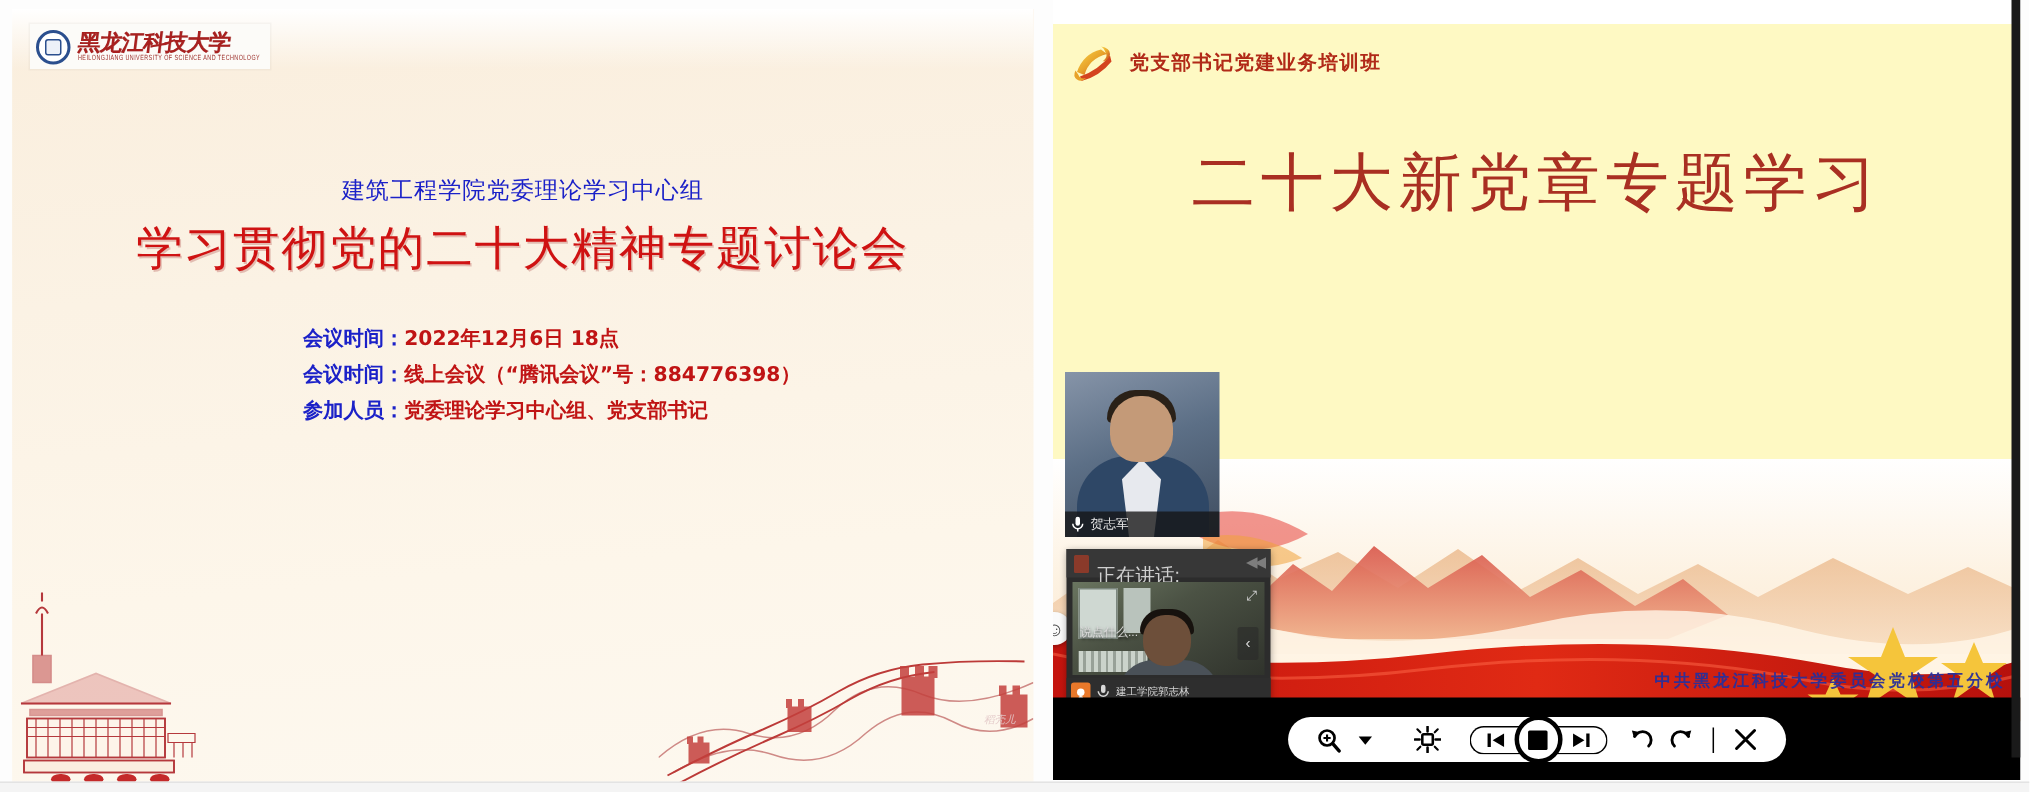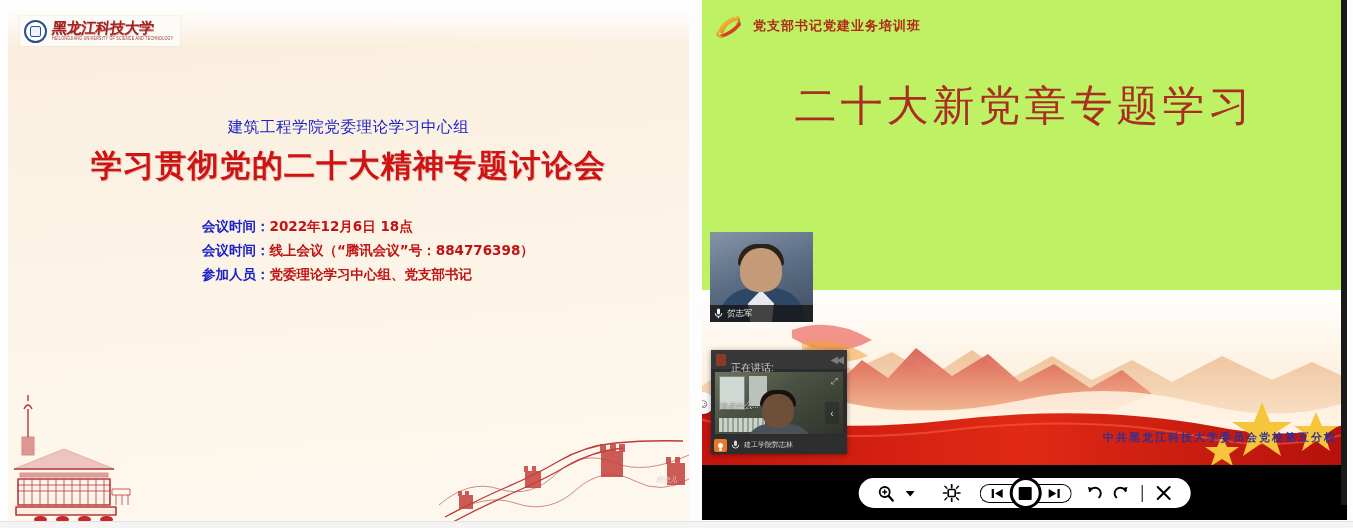--- a/index.html
+++ b/index.html
@@ -68,21 +68,21 @@
     position:absolute; left:0; right:0; top:111px;
     text-align:center;
     font-family:"DejaVu Sans", sans-serif;
     font-weight:400; font-size:15.5px; color:#1b21c8;
     letter-spacing:.6px;
   }
   .ls-title{
     position:absolute; left:0; right:0; top:139px;
     text-align:center;
     font-family:"DejaVu Sans", sans-serif;
-    font-weight:700; font-size:31px; color:#cf1212;
+    font-weight:400; font-size:31px; color:#cf1212;
     letter-spacing:1.2px;
     text-shadow: 1px 1px 0 rgba(140,0,0,.22);
   }
   .ls-meta{ position:absolute; left:194px; top:208px; width:460px; }
   .ls-row{ font-size:13.5px; font-weight:700; line-height:24px; white-space:nowrap;
            font-family:"DejaVu Sans", sans-serif; }
   .ls-lab{ color:#1b21c8; }
   .ls-val{ color:#c01414; }
 
   
@@ -94,22 +94,22 @@
     font-size:7px; color:#e3c8c8; font-style:italic; opacity:.9;
   }
 
   
   .right-panel{
     position:absolute; left:702px; top:0;
     width:645px; height:528px;
     background:#ffffff; overflow:hidden;
   }
   .rp-slide{
-    position:absolute; left:0; top:0; width:645px; height:465px;
-    background:#bef264; overflow:hidden;
+    position:absolute; left:0; top:16px; width:645px; height:465px;
+    background:#fef9c3; overflow:hidden;
   }
   .rp-header{
     position:absolute; left:12px; top:12px;
     display:flex; align-items:center; gap:9px;
   }
   .party-emblem{ width:30px; height:28px; flex:none; }
   .rp-header-text{
     font-family:"DejaVu Serif", serif;
     font-weight:700; font-size:13px; color:#b12a18;
     letter-spacing:1px;
@@ -152,21 +152,21 @@
   .rp-art{ position:absolute; left:0; bottom:0; width:645px; height:175px; overflow:hidden; }
   .rp-wm{
     position:absolute; right:10px; bottom:20px;
     font-family:"DejaVu Serif", serif;
     font-size:11px; font-weight:700; color:#2a2f9a; letter-spacing:2px;
     white-space:nowrap; opacity:.95;
   }
 
   
   .vid-speaker{
-    position:absolute; left:8px; top:232px; width:103px; height:90px;
+    position:absolute; left:8px; top:232px; width:103px; height:110px;
     background:linear-gradient(160deg,#8694a8 0%,#5c6f86 45%,#3f4d60 100%);
     overflow:hidden;
   }
   .vid-speaker .head{
     position:absolute; left:30px; top:16px; width:42px; height:44px;
     border-radius:48% 48% 42% 42%; background:#c49a78;
   }
   .vid-speaker .hair{
     position:absolute; left:28px; top:12px; width:46px; height:22px;
     border-radius:24px 24px 4px 4px; background:#2a2118;
@@ -192,21 +192,21 @@
 
   .vid-float{
     position:absolute; left:9px; top:350px; width:136px; height:104px;
     background:#2c2c2c; box-shadow:0 1px 5px rgba(0,0,0,.4);
   }
   .vf-top{
     position:absolute; left:0; right:0; top:0; height:19px;
     background:#373737; display:flex; align-items:center; gap:5px; padding:0 5px;
   }
   .vf-avatar{ width:10px;height:12px;background:#8a3a2a;flex:none;border-radius:1px;}
-  .vf-speak{ font-size:10px;color:#cfcfcf;white-space:nowrap;margin-top:16px;}
+  .vf-speak{ font-size:13px;color:#cfcfcf;white-space:nowrap;margin-top:16px;}
   .vf-chev{ margin-left:auto; color:#7d7d7d; font-size:10px; letter-spacing:-2px;}
   .vf-view{
     position:absolute; left:4px; top:22px; right:4px; bottom:20px;
     background:linear-gradient(150deg,#6a7560 0%,#4b5244 40%,#30332c 100%);
     overflow:hidden;
   }
   .vf-win{ position:absolute; left:4px; top:4px; width:26px; height:34px;
            background:#cfd8d2; border:1px solid #7c877f; }
   .vf-win2{ position:absolute; left:34px; top:4px; width:18px; height:30px;
            background:#b9c3bc; }

